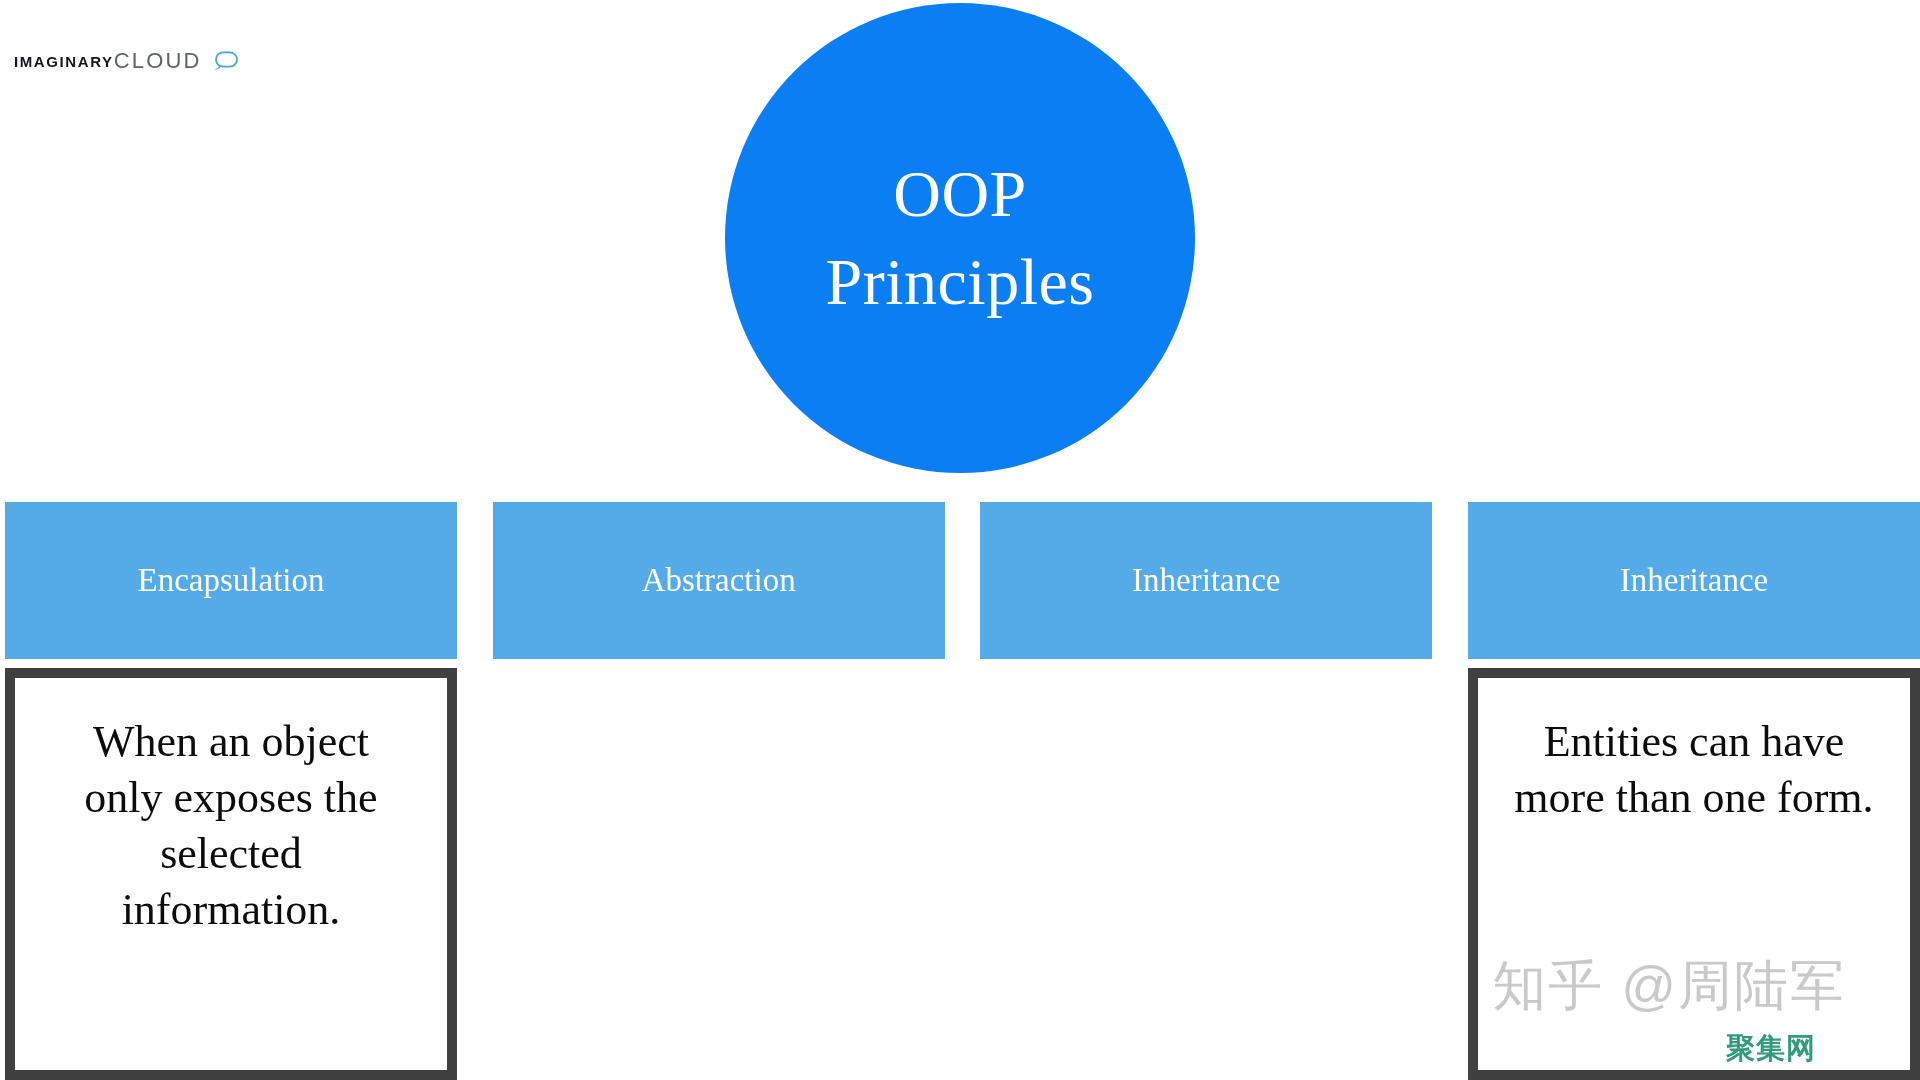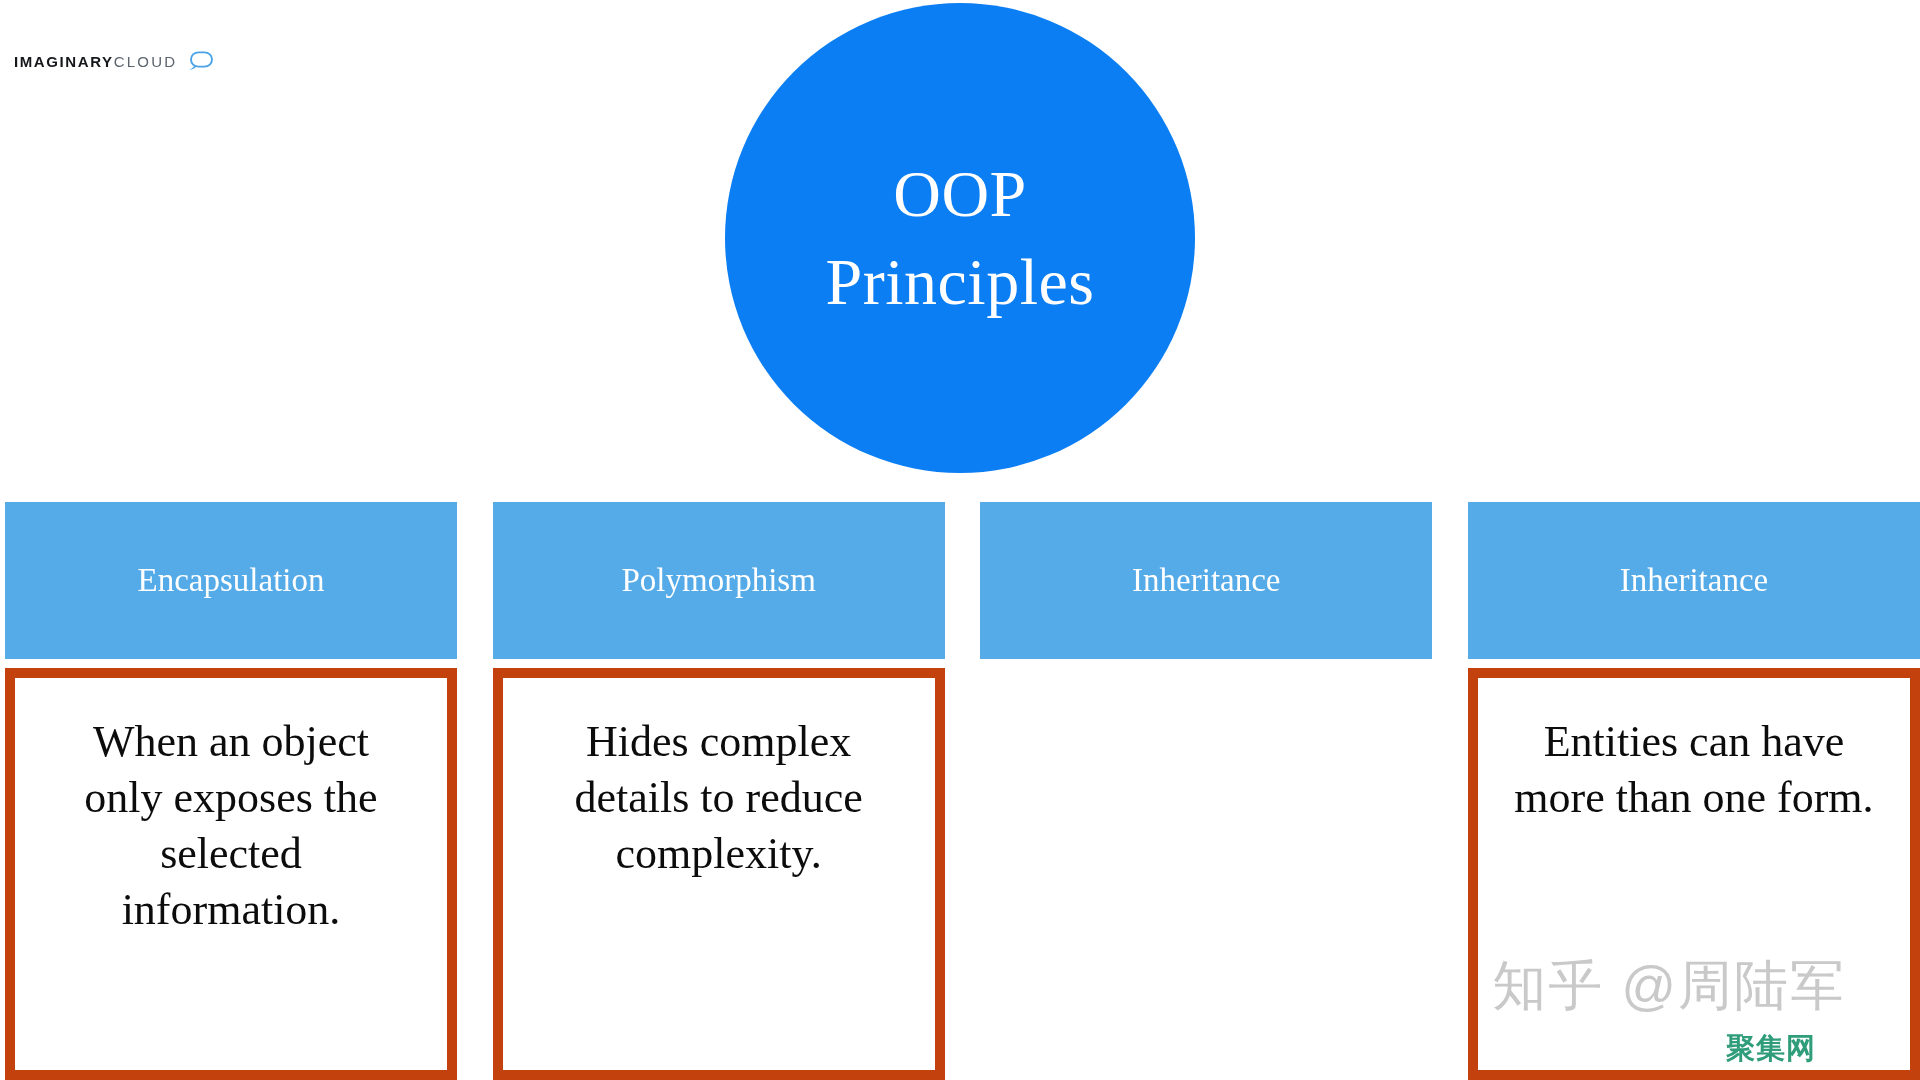--- a/index.html
+++ b/index.html
@@ -28,21 +28,21 @@
   #brand-logo .logo-bold {
     font-family: "Liberation Sans", "DejaVu Sans", sans-serif;
     font-weight: 700;
     font-size: 15px;
     letter-spacing: 1.6px;
     color: #15171a;
   }
   #brand-logo .logo-light {
     font-family: "Liberation Sans", "DejaVu Sans", sans-serif;
     font-weight: 400;
-    font-size: 15px;
+    font-size: 22px;
     letter-spacing: 2.2px;
     color: #5b646d;
   }
   #brand-logo .logo-mark {
     margin-left: 11px;
     display: inline-flex;
     align-items: center;
   }
 
   
@@ -96,21 +96,21 @@
   .principle-header .header-text {
     color: #ffffff;
     font-size: 33px;
     line-height: 1.1;
     font-weight: 400;
   }
 
   .principle-body {
     margin-top: 9px;
     flex: 1 1 auto;
-    border: 10px solid #c2410c;
+    border: 10px solid #404040;
     background: #ffffff;
     display: flex;
     align-items: flex-start;
     justify-content: center;
     overflow: hidden;
   }
   .principle-body .body-text {
     color: #0c0c0c;
     font-size: 44px;
     line-height: 1.27;
@@ -172,24 +172,21 @@
     <div class="principle-header">
       <span class="header-text">Encapsulation</span>
     </div>
     <div class="principle-body">
       <span class="body-text">When an object only exposes the selected information.</span>
     </div>
   </div>
 
   <div class="principle-col">
     <div class="principle-header">
-      <span class="header-text">Polymorphism</span>
-    </div>
-    <div class="principle-body">
-      <span class="body-text">Hides complex details to reduce complexity.</span>
+      <span class="header-text">Abstraction</span>
     </div>
   </div>
 
   <div class="principle-col col-wide">
     <div class="principle-header">
       <span class="header-text">Inheritance</span>
     </div>
   </div>
 
   <div class="principle-col col-wide">

